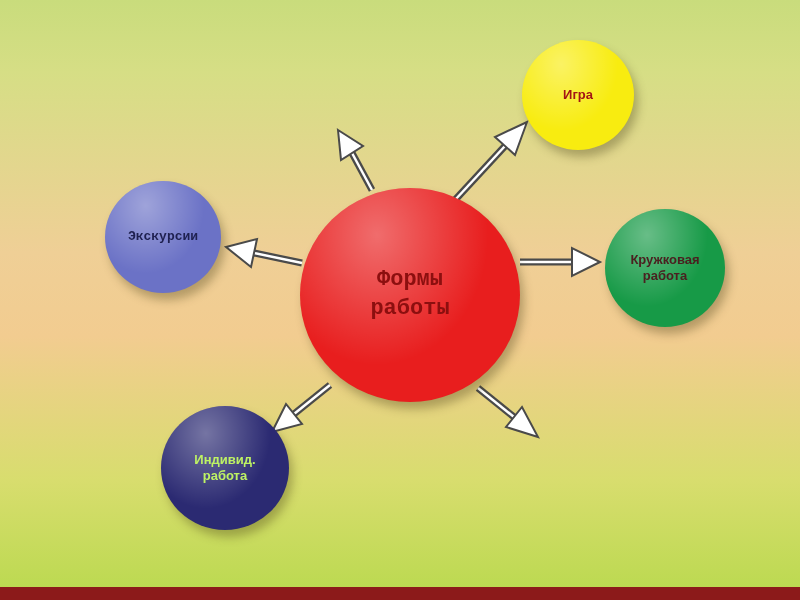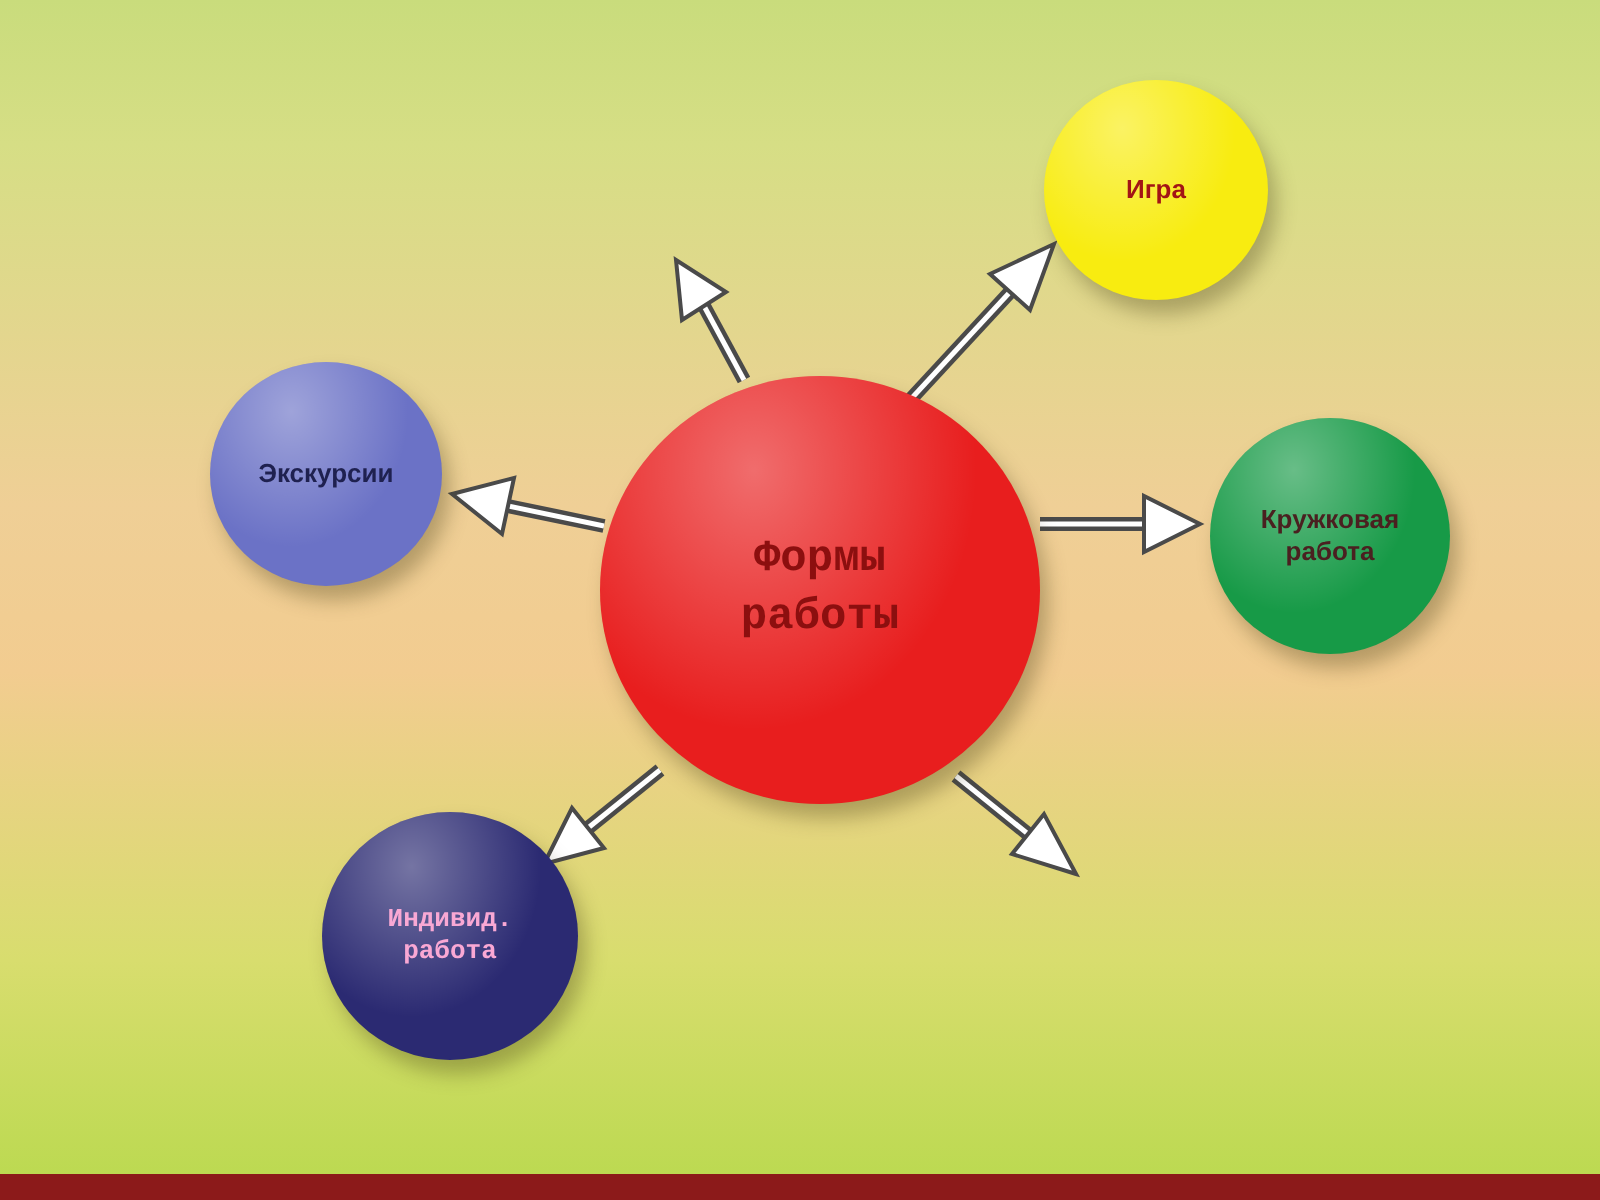--- a/index.html
+++ b/index.html
@@ -111,30 +111,30 @@
       <polygon class="arrow-head" points="538,437 506,427 522,407"></polygon>
     </g>
   </svg>
 
 
   <div class="node node-igra" style="background-color: rgb(248, 236, 16); text-align: right;">
     <span class="node-label" style="color: rgb(163, 21, 21);">Игра</span>
   </div>
 
   <div class="node node-excursii" style="background-color: rgb(107, 114, 198);">
-    <span class="node-label" style="color: rgb(31, 33, 80);">Экскурсии</span>
+    <span class="node-label" style="color: rgb(31, 33, 80); font-family: Liberation Mono, monospace;">Экскурсии</span>
   </div>
 
   <div class="node node-kruzhkovaya" style="background-color: rgb(23, 154, 71);">
     <span class="node-label" style="color: rgb(74, 32, 32);">Кружковая
 работа</span>
   </div>
 
   <div class="node node-individ" style="background-color: rgb(43, 42, 114);">
-    <span class="node-label" style="color: #f9a8d4; font-family: Liberation Mono, monospace;">Индивид.
+    <span class="node-label" style="color: #bef264;">Индивид.
 работа</span>
   </div>
 
 
   <div class="node node-center" style="background-color: rgb(232, 30, 30); font-family: Liberation Mono, monospace;">
     <span class="node-label" style="color: rgb(140, 15, 15);">Формы
 работы</span>
   </div>
 
   <div class="footer-bar" style="background-color: rgb(140, 26, 26);"></div>

